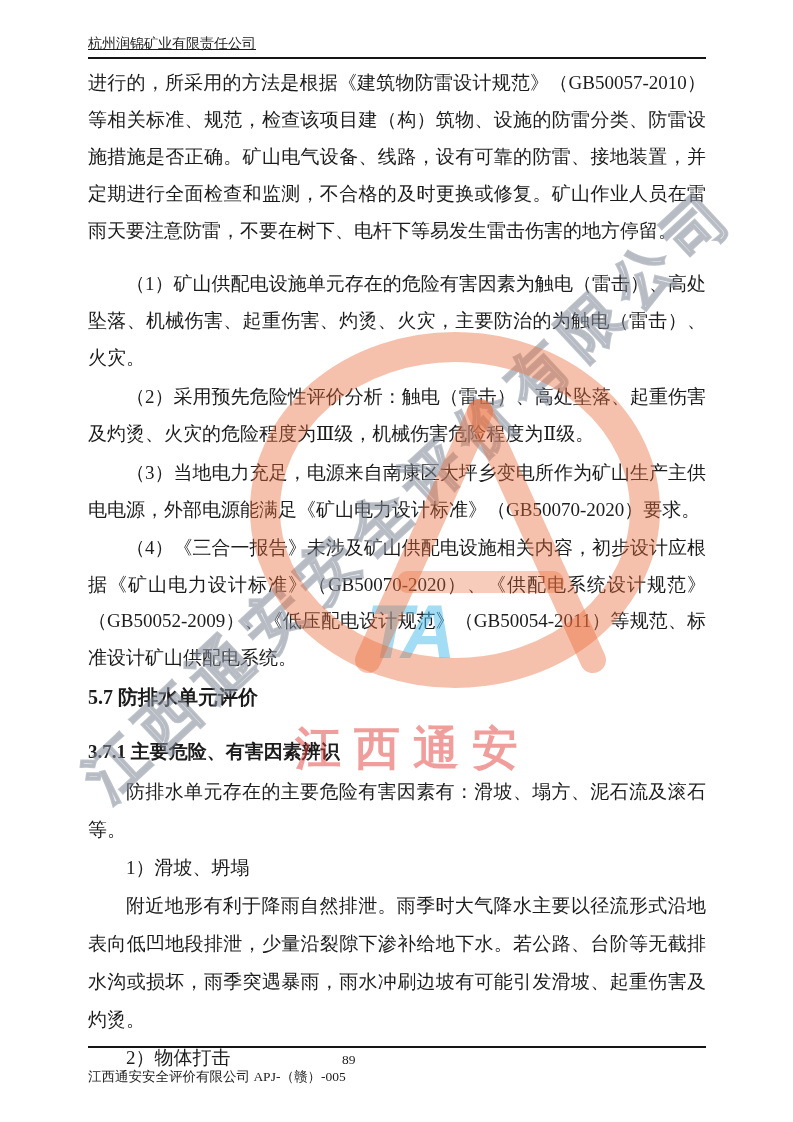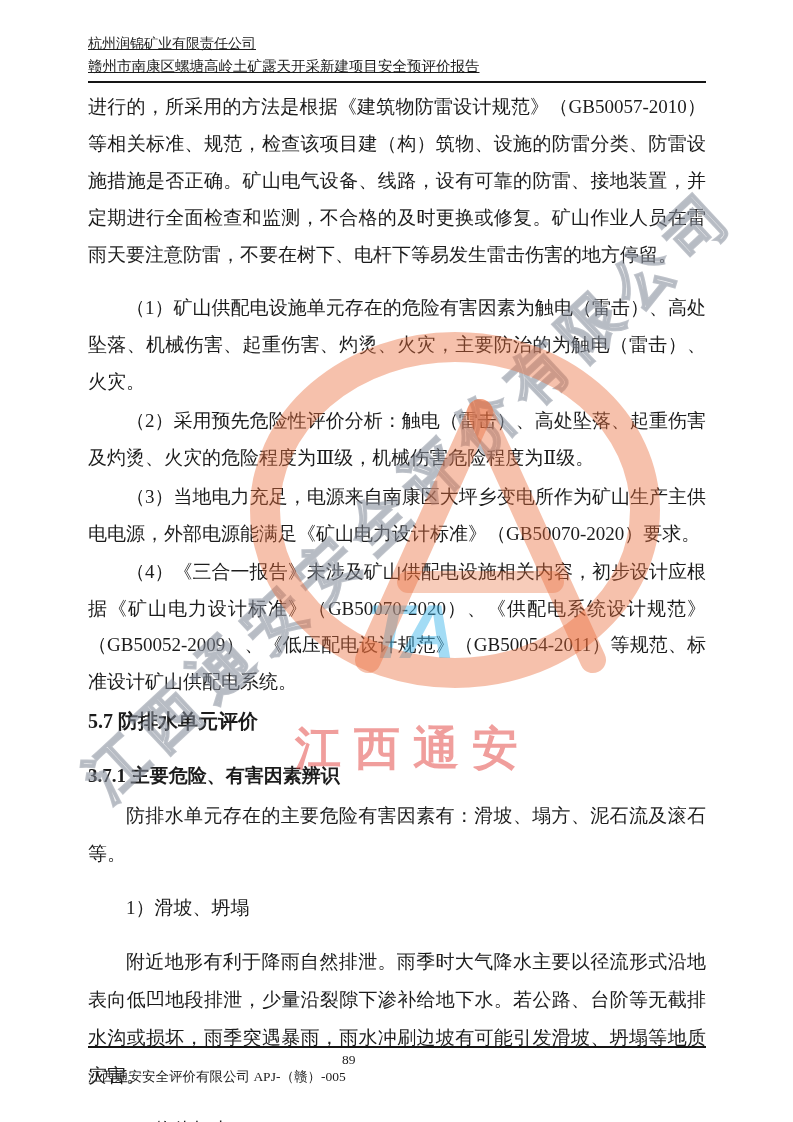--- a/index.html
+++ b/index.html
@@ -21,21 +21,21 @@
   
   .p  { font-size:19px; line-height:37px; margin:0; text-align:justify; text-indent:2em; }
   .p-cont { text-indent:0; margin-top:5px; }
   .h3reg { font-size:19px; font-weight:400; line-height:24px; margin:9px 0 0 0; }
   .pb1 { margin-top:16px; }
   .pb2, .pb3, .pb4 { margin-top:2px; }
   .pb4 { line-height:36.5px; }
   .h2b  { font-size:20px; font-weight:700; line-height:26px; margin:8px 0 0 0; }
   .h3b  { font-size:19px; font-weight:700; line-height:25px; margin:29px 0 0 0; }
   .p8 { margin-top:9px; line-height:38px; }
-  .p9, .p10, .p11 { margin-top:16px; line-height:38px; }
+  .p9, .p10, .p11 { margin-top:0; line-height:38px; }
 
   
   .ftr {
     position:absolute; left:88px; width:618px; top:1046px; z-index:1;
     border-top:2px solid #151515; padding-top:20px; font-size:13.5px;
   }
   .ftr-page { position:absolute; left:254px; top:4px; }
 
   
   .wm-diag {
@@ -76,34 +76,33 @@
   <div class="wm-ta">TA</div>
   <div class="wm-brand">江西通安</div>
 
   <div class="content">
 
     <div class="hdr">
       <div class="hdr-l1">
         <span>杭州润锦矿业有限责任公司</span>
       </div>
       <div class="hdr-l2">
-        <span>赣州市南康区螺塘高岭土矿露天开采新建项目安全预评价报告</span>
       </div>
     </div>
 
     <p class="p p-cont">进行的，所采用的方法是根据《建筑物防雷设计规范》（GB50057-2010）等相关标准、规范，检查该项目建（构）筑物、设施的防雷分类、防雷设施措施是否正确。矿山电气设备、线路，设有可靠的防雷、接地装置，并定期进行全面检查和监测，不合格的及时更换或修复。矿山作业人员在雷雨天要注意防雷，不要在树下、电杆下等易发生雷击伤害的地方停留。</p>
     <p class="p pb1">（1）矿山供配电设施单元存在的危险有害因素为触电（雷击）、高处坠落、机械伤害、起重伤害、灼烫、火灾，主要防治的为触电（雷击）、火灾。</p>
     <p class="p pb2">（2）采用预先危险性评价分析：触电（雷击）、高处坠落、起重伤害及灼烫、火灾的危险程度为Ⅲ级，机械伤害危险程度为Ⅱ级。</p>
     <p class="p pb3">（3）当地电力充足，电源来自南康区大坪乡变电所作为矿山生产主供电电源，外部电源能满足《矿山电力设计标准》（GB50070-2020）要求。</p>
     <p class="p pb4">（4）《三合一报告》未涉及矿山供配电设施相关内容，初步设计应根据《矿山电力设计标准》（GB50070-2020）、《供配电系统设计规范》（GB50052-2009）、《低压配电设计规范》（GB50054-2011）等规范、标准设计矿山供配电系统。</p>
     <p class="h2b">5.7 防排水单元评价</p>
     <p class="h3b">3.7.1 主要危险、有害因素辨识</p>
     <p class="p p8">防排水单元存在的主要危险有害因素有：滑坡、塌方、泥石流及滚石等。</p>
     <p class="p p9">1）滑坡、坍塌</p>
-    <p class="p p10">附近地形有利于降雨自然排泄。雨季时大气降水主要以径流形式沿地表向低凹地段排泄，少量沿裂隙下渗补给地下水。若公路、台阶等无截排水沟或损坏，雨季突遇暴雨，雨水冲刷边坡有可能引发滑坡、坍塌等地质灾害。</p>
+    <p class="p p10">附近地形有利于降雨自然排泄。雨季时大气降水主要以径流形式沿地表向低凹地段排泄，少量沿裂隙下渗补给地下水。若公路、台阶等无截排水沟或损坏，雨季突遇暴雨，雨水冲刷边坡有可能引发滑坡、起重伤害及灼烫。</p>
     <p class="p p11">2）物体打击</p>
 
   </div>
 
   <div class="ftr">
     <span>江西通安安全评价有限公司 APJ-（赣）-005</span>
     <span class="ftr-page">89</span>
   </div>
 
 </div>

